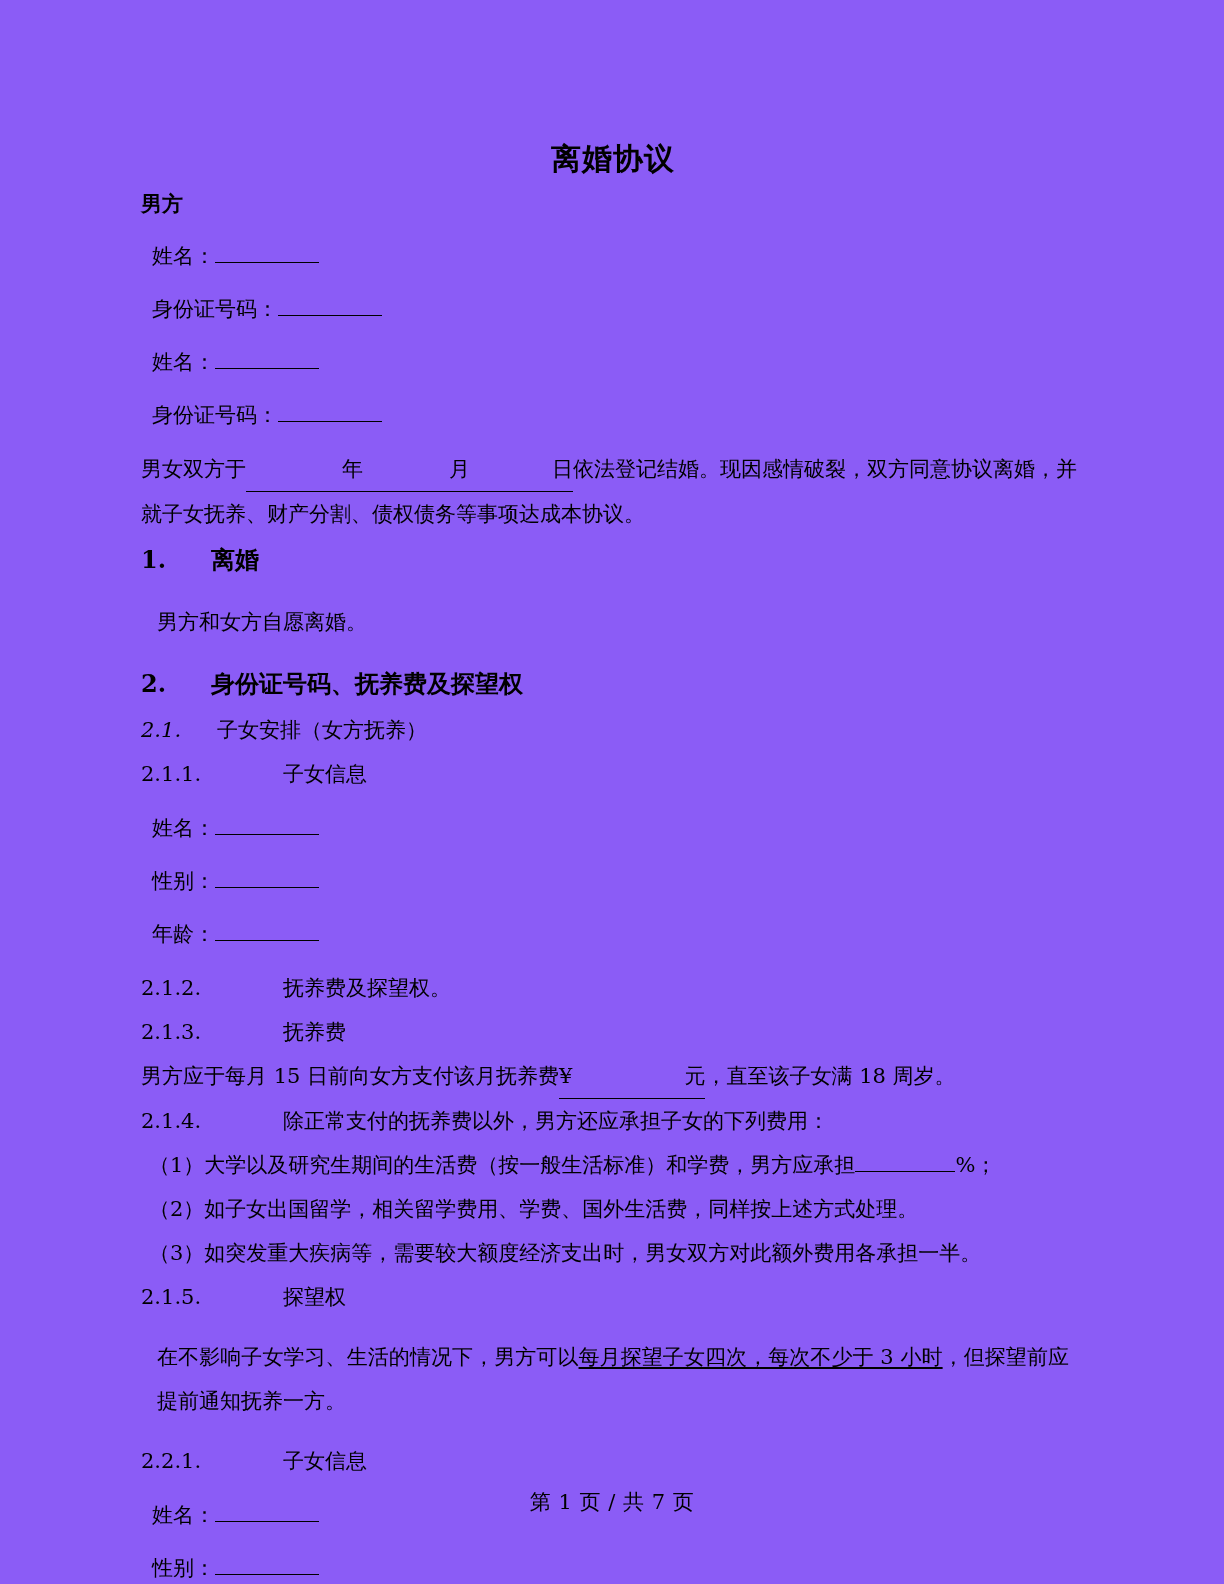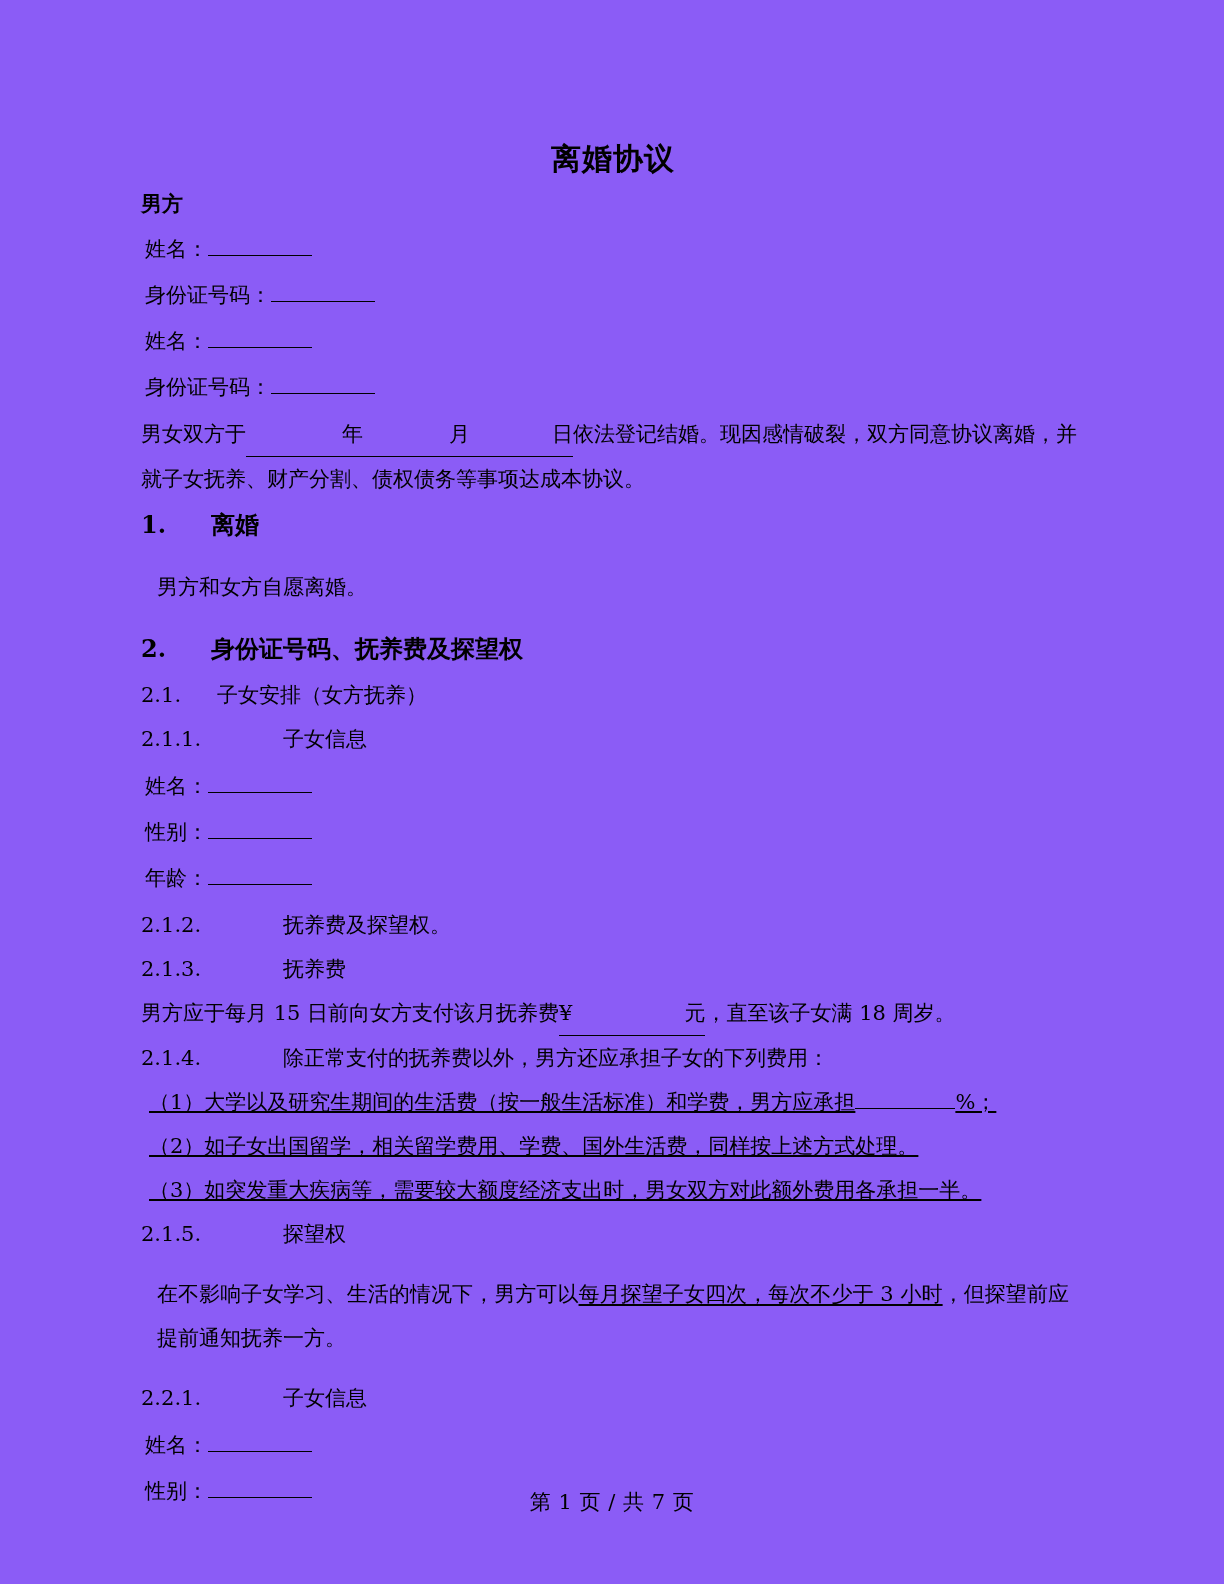--- a/index.html
+++ b/index.html
@@ -38,21 +38,21 @@
   .party-heading {
     font-size: 21px;
     font-weight: bold;
     line-height: 40px;
     margin: 0;
     margin-top: 4px;
   }
   .field-line {
     font-size: 21px;
     line-height: 42px;
-    margin: 4px;
+    margin: 11px;
     white-space: nowrap;
   }
   .blank {
     display: inline-block;
     border-bottom: 1.6px solid #000;
     vertical-align: baseline;
   }
   .blank-sm { width: 104px; height: 21px; }
   .blank-pct { width: 100px; height: 21px; }
   .blank-amt { width: 112px; height: 21px; }
@@ -87,39 +87,38 @@
   }
   .h1-num { width: 70px; flex: none; }
   .h1-text { }
 
   .h2-section {
     font-size: 21px;
     line-height: 44px;
     margin: 0;
     display: flex;
   }
-  .h2-num { width: 76px; flex: none; }
+  .h2-num { width: 76px; flex: none; font-style: italic; }
 
   .h3-section {
     font-size: 21px;
     line-height: 44px;
     margin: 0;
     display: flex;
   }
   .h3-num { width: 142px; flex: none; }
   .h3-text { flex: 1; }
 
   .list-item {
     font-size: 21px;
     line-height: 44px;
     margin: 0;
     padding-left: 8px;
     text-align: justify;
     text-justify: inter-ideograph;
-    text-decoration: underline;
   }
   .u-line {
     text-decoration: underline;
     text-underline-offset: 3px;
   }
   .footer {
     position: absolute;
     left: 0;
     right: 0;
     top: 1488px;

